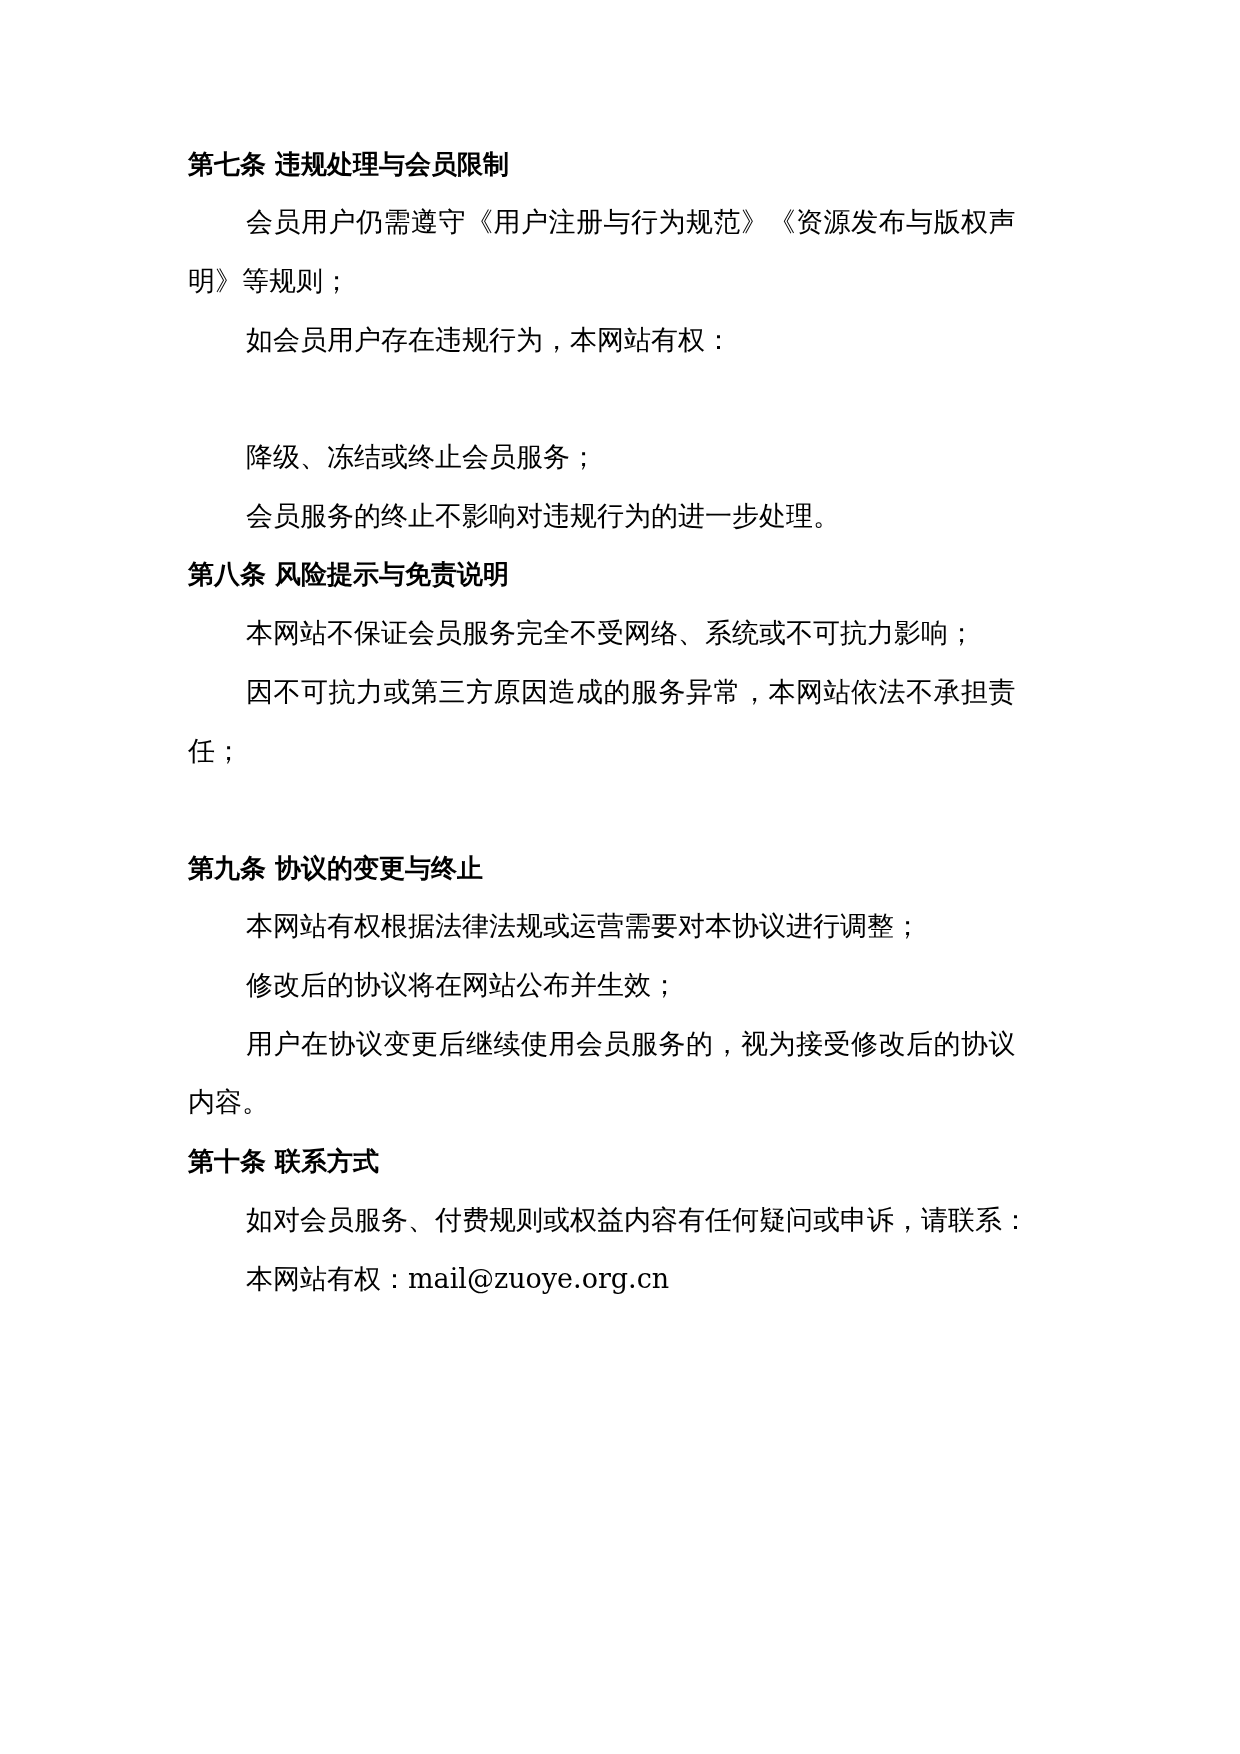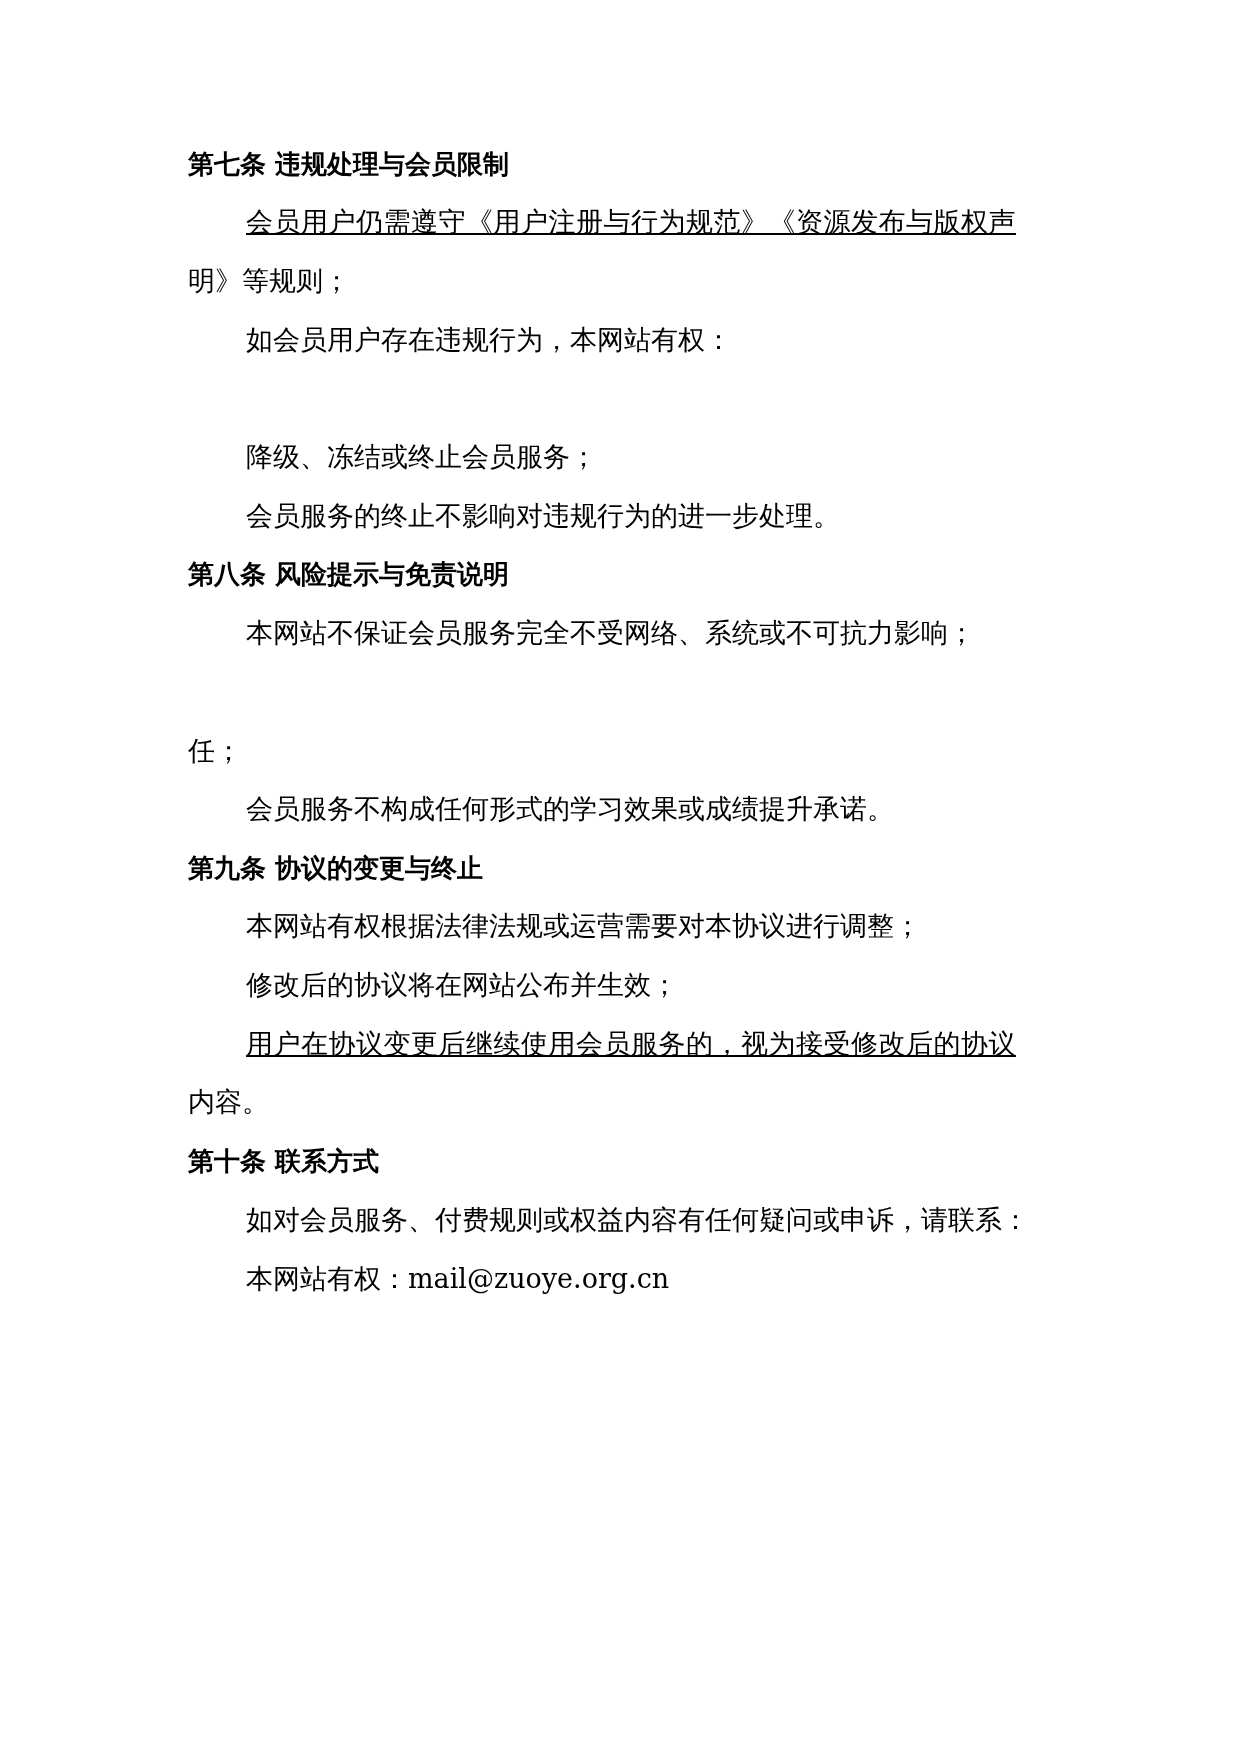--- a/index.html
+++ b/index.html
@@ -2,38 +2,38 @@
 <html><head>
 <meta charset="utf-8">
 <style>
   html, body { margin: 0; padding: 0; background: #ffffff; }
   body { width: 1240px; height: 1754px; position: relative; overflow: hidden;
          font-family: "DejaVu Serif", "Liberation Serif", serif; color: #000; }
   .page { position: absolute; left: 0; top: 0; width: 1240px; height: 1754px; background: #fff; padding-left: 36px; }
   .line { position: absolute; left: 188px; font-size: 27px; white-space: nowrap; line-height: 34px; }
   .heading { font-family: "DejaVu Sans", "Liberation Sans", sans-serif; font-weight: bold; font-size: 26px; }
   .indent { left: 246px; }
-  .wide { letter-spacing: 0.5px; text-decoration: underline; }
+  .wide { letter-spacing: 0.5px; }
 </style>
 </head>
 <body>
 
 <div class="page">
 
   <div class="line heading" style="top:147px">第七条  违规处理与会员限制</div>
   <div class="line indent wide" style="top:205px">会员用户仍需遵守《用户注册与行为规范》《资源发布与版权声</div>
   <div class="line" style="top:264px">明》等规则；</div>
   <div class="line indent" style="top:323px">如会员用户存在违规行为，本网站有权：</div>
   <div class="line indent" style="top:440px">降级、冻结或终止会员服务；</div>
   <div class="line indent" style="top:499px">会员服务的终止不影响对违规行为的进一步处理。</div>
 
   <div class="line indent" style="top:616px">本网站不保证会员服务完全不受网络、系统或不可抗力影响；</div>
   <div class="line heading" style="top:557px">第八条  风险提示与免责说明</div>
+  <div class="line indent wide" style="top:675px">因不可抗力或第三方原因造成的服务异常，本网站依法不承担责</div>
   <div class="line" style="top:734px">任；</div>
-  <div class="line indent" style="top:792px">会员服务不构成任何形式的学习效果或成绩提升承诺。</div>
 
   <div class="line heading" style="top:851px">第九条  协议的变更与终止</div>
   <div class="line indent" style="top:909px">本网站有权根据法律法规或运营需要对本协议进行调整；</div>
   <div class="line indent" style="top:968px">修改后的协议将在网站公布并生效；</div>
   <div class="line indent wide" style="top:1027px">用户在协议变更后继续使用会员服务的，视为接受修改后的协议</div>
   <div class="line" style="top:1085px">内容。</div>
 
   <div class="line heading" style="top:1144px">第十条  联系方式</div>
   <div class="line indent" style="top:1203px">如对会员服务、付费规则或权益内容有任何疑问或申诉，请联系：</div>
   <div class="line indent" style="top:1262px">本网站有权：mail@zuoye.org.cn</div>

